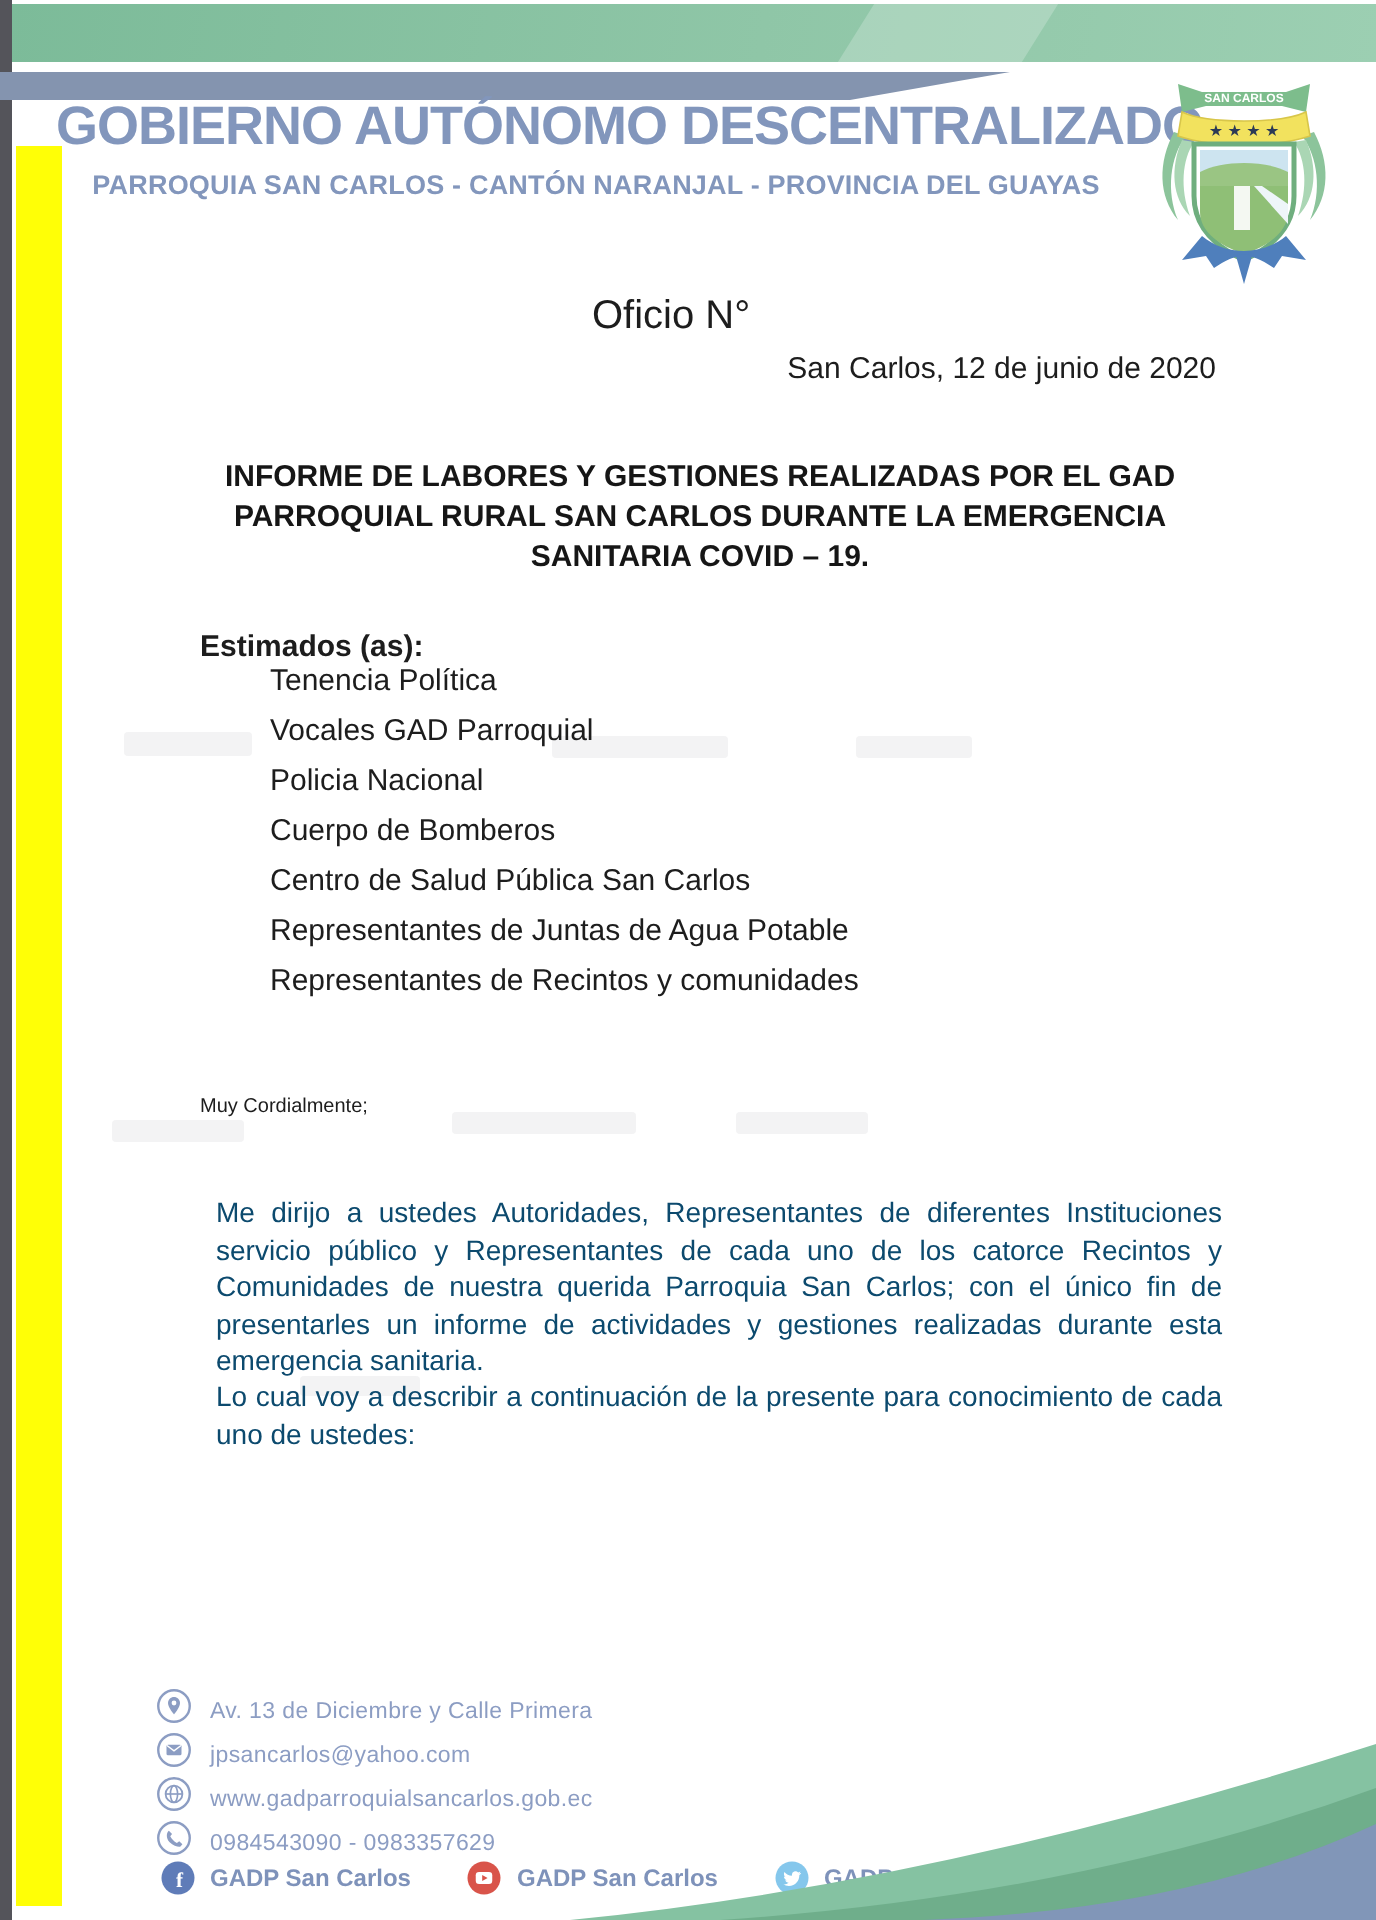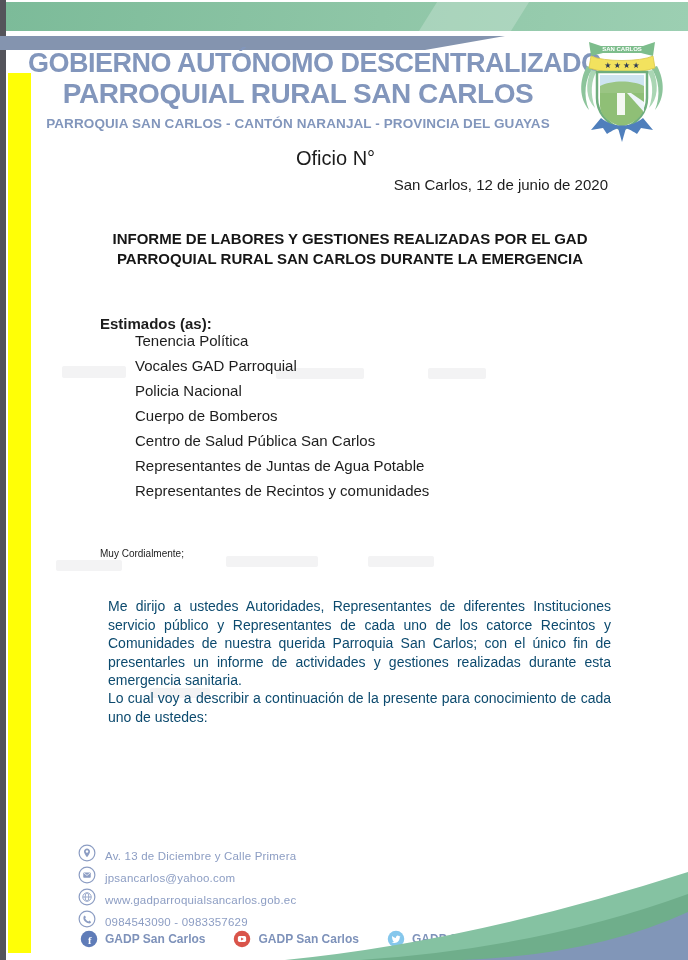--- a/index.html
+++ b/index.html
@@ -74,21 +74,20 @@
   <div class="abs smudge" style="left:62px;top:366px;width:64px;height:12px"></div>
   <div class="abs smudge" style="left:276px;top:368px;width:88px;height:11px"></div>
   <div class="abs smudge" style="left:428px;top:368px;width:58px;height:11px"></div>
   <div class="abs smudge" style="left:56px;top:560px;width:66px;height:11px"></div>
   <div class="abs smudge" style="left:226px;top:556px;width:92px;height:11px"></div>
   <div class="abs smudge" style="left:368px;top:556px;width:66px;height:11px"></div>
   <div class="abs smudge" style="left:150px;top:688px;width:60px;height:10px"></div>
 
   <div class="abs header-text">
     <div class="ht1">GOBIERNO AUTÓNOMO DESCENTRALIZADO</div>
-    <div class="ht2">PARROQUIAL RURAL SAN CARLOS</div>
     <div class="hsub">PARROQUIA SAN CARLOS - CANTÓN NARANJAL -  PROVINCIA DEL GUAYAS</div>
   </div>
 
   <svg class="abs crest" width="102" height="106" viewBox="0 0 102 106">
 
     <path d="M16 30 C8 45 8 62 18 74 C12 60 14 42 22 32 Z" fill="#8cc49b"></path>
     <path d="M86 30 C94 45 94 62 84 74 C90 60 88 42 80 32 Z" fill="#8cc49b"></path>
     <path d="M20 34 C14 48 15 63 24 72 C19 58 20 44 26 35 Z" fill="#aad6b4"></path>
     <path d="M82 34 C88 48 87 63 78 72 C83 58 82 44 76 35 Z" fill="#aad6b4"></path>
 
@@ -108,20 +107,21 @@
     <path d="M30 82 L20 94 L32 92 L36 98 C42 94 46 92 51 92 C56 92 60 94 66 98 L70 92 L82 94 L72 82 C60 92 42 92 30 82 Z" fill="#4f7fbc"></path>
     <path d="M47 92 L51 106 L55 92 C53 91 49 91 47 92 Z" fill="#4f7fbc"></path>
   </svg>
 
   <div class="abs oficio-box">Oficio N°</div>
   <div class="abs date-box">San Carlos, 12 de junio de 2020</div>
 
   <div class="abs subject">
     <div>INFORME DE LABORES Y GESTIONES REALIZADAS POR EL GAD</div>
     <div>PARROQUIAL RURAL SAN CARLOS DURANTE LA EMERGENCIA</div>
+    <div>SANITARIA COVID – 19.</div>
   </div>
 
   <div class="abs salutation">Estimados (as):</div>
   <div class="abs recipients">
     <div class="r-line">Tenencia Política</div>
     <div class="r-line">Vocales GAD Parroquial</div>
     <div class="r-line">Policia Nacional</div>
     <div class="r-line">Cuerpo de Bomberos</div>
     <div class="r-line">Centro de Salud Pública San Carlos</div>
     <div class="r-line">Representantes de Juntas de Agua Potable</div>

